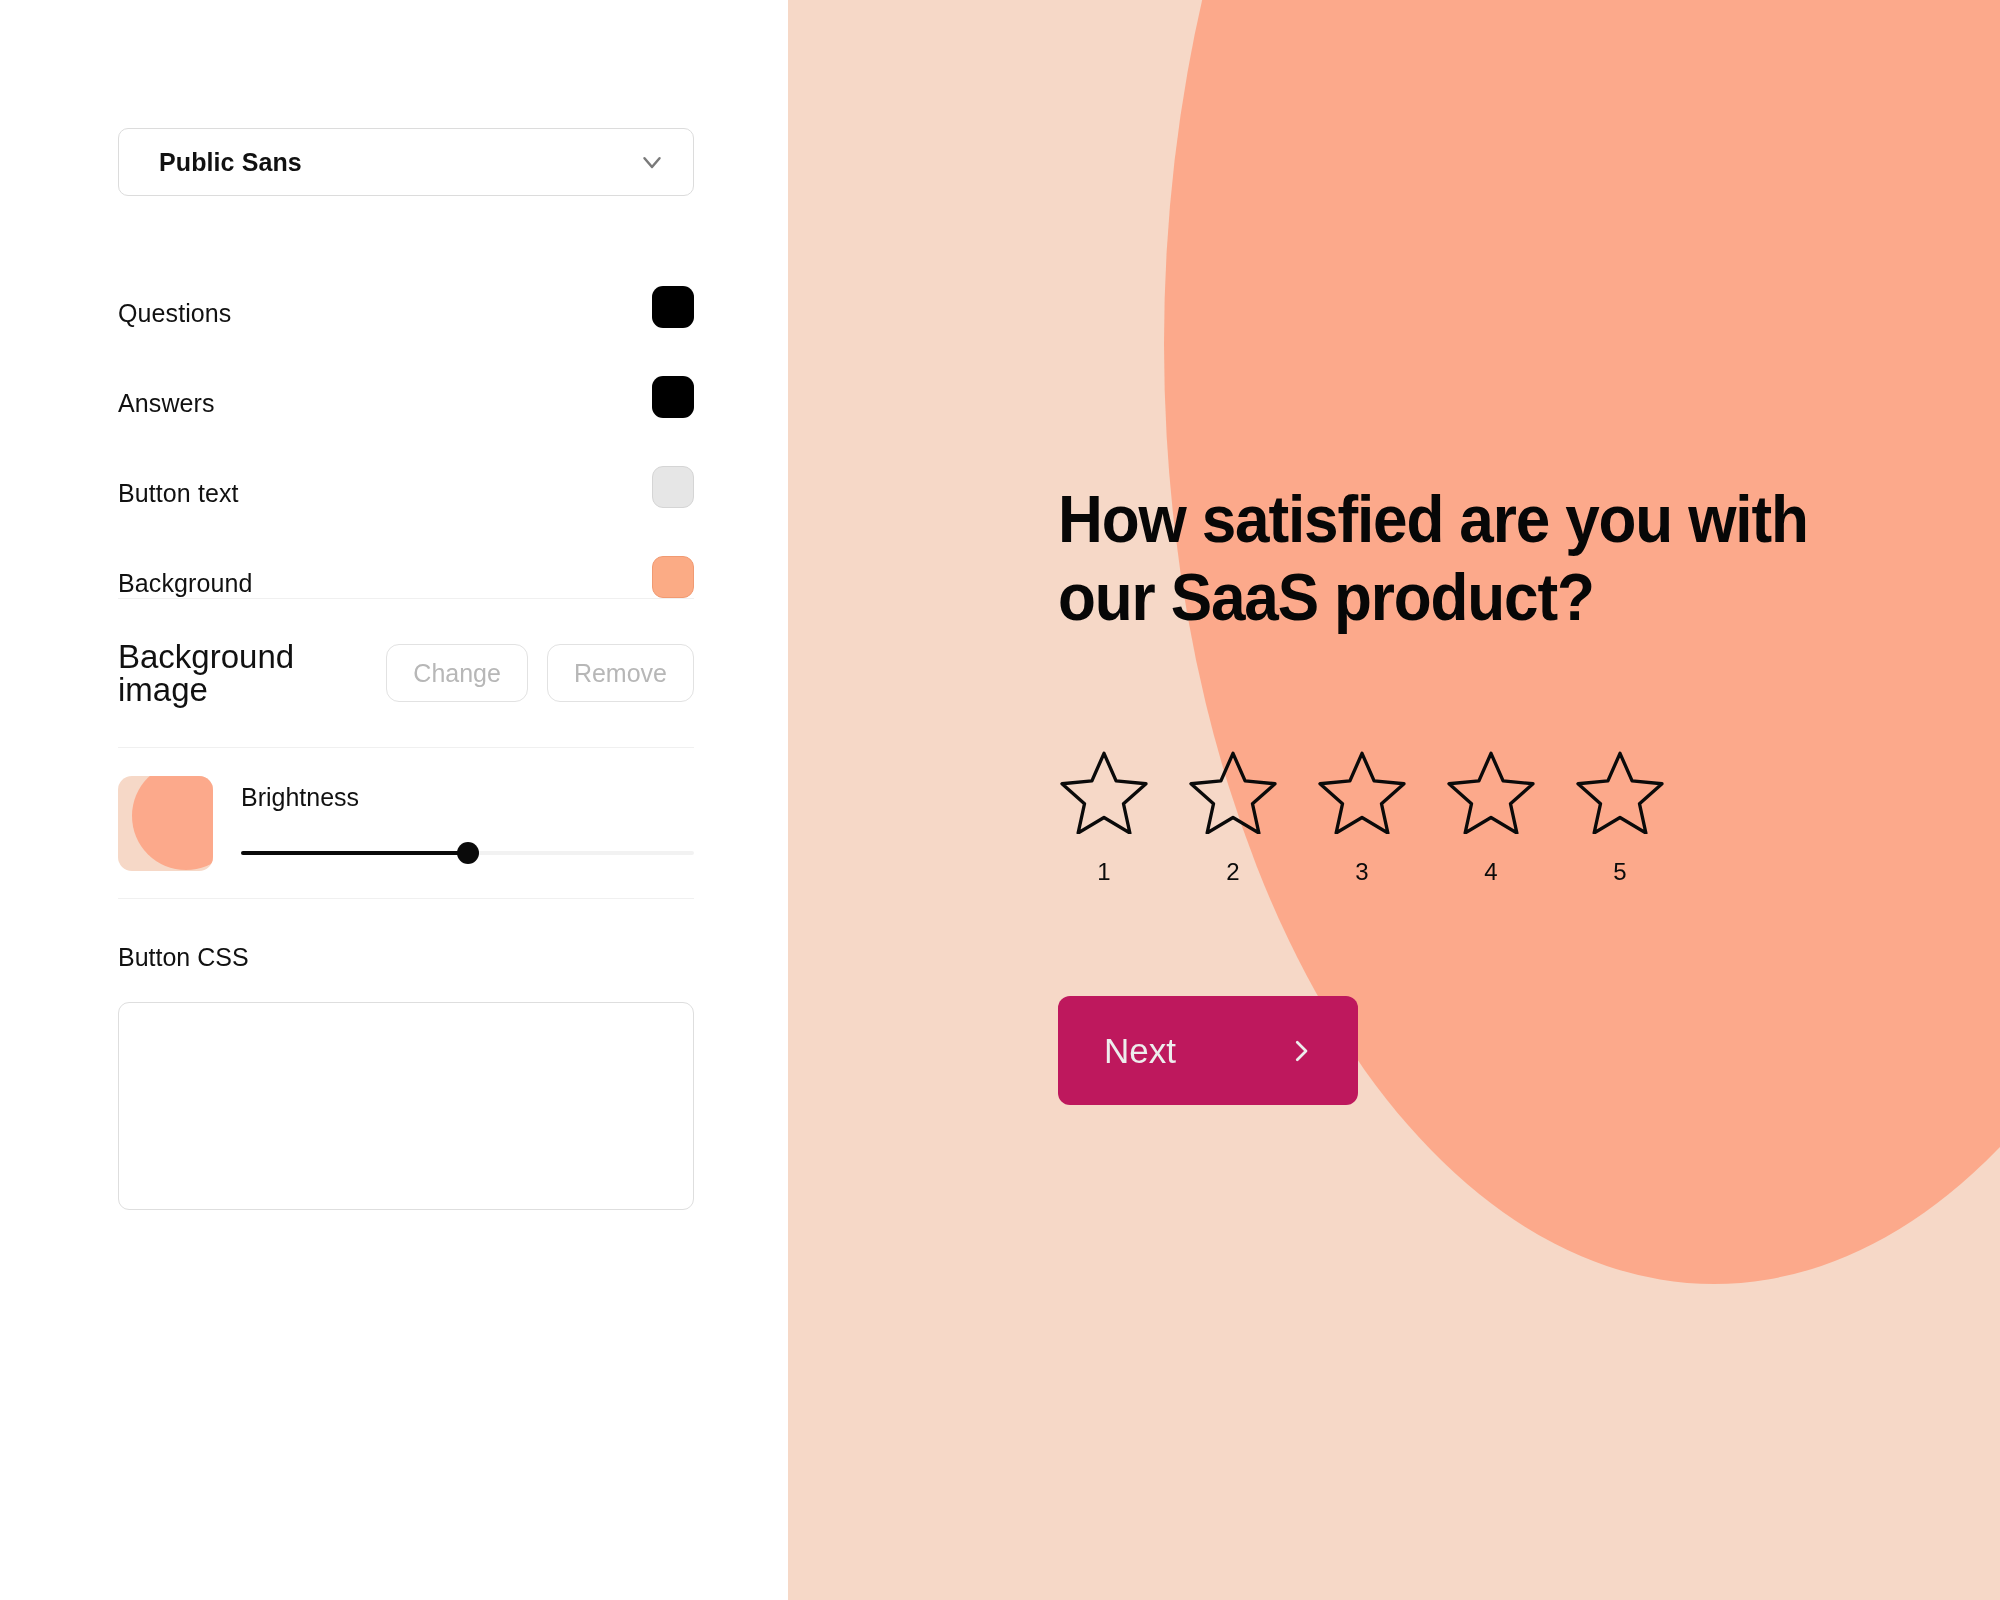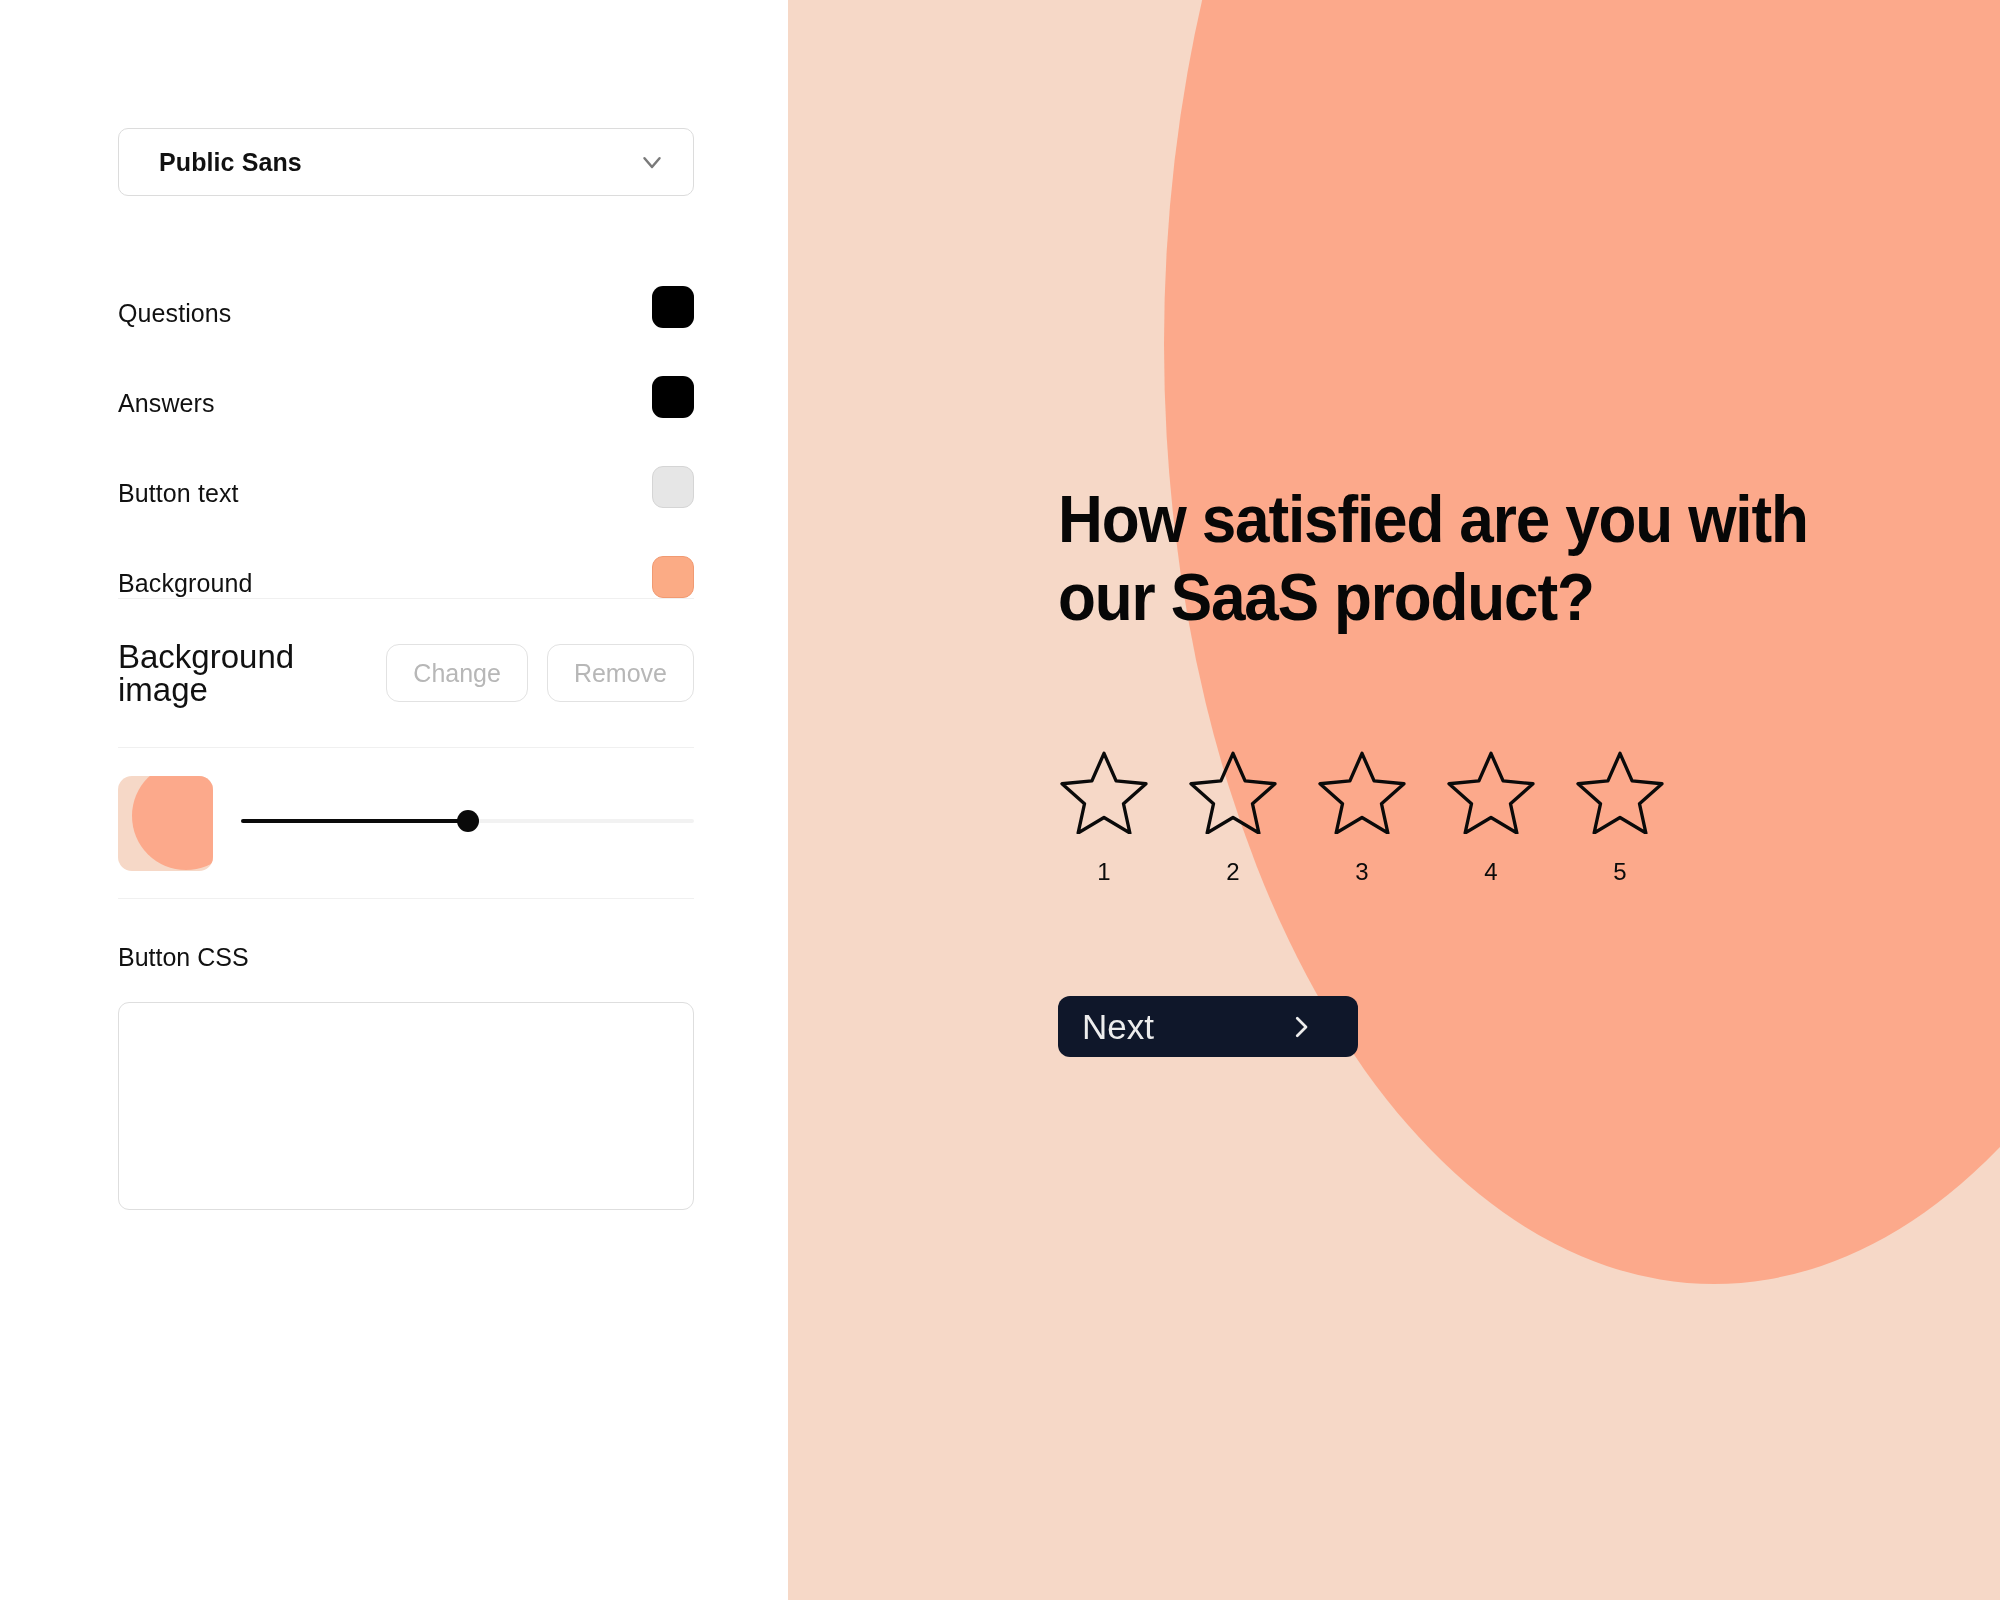--- a/index.html
+++ b/index.html
@@ -230,28 +230,28 @@
   }
   .star-item svg { display: block; }
   .star-num {
     margin-top: 24px;
     font-size: 24px;
     color: #0b0b0b;
   }
   .next-btn {
     margin-top: 110px;
     width: 300px;
-    height: 61px;
-    background: #0f172a;
+    height: 109px;
+    background: #be185d;
     border: none;
     border-radius: 12px;
     display: flex;
     align-items: center;
     justify-content: space-between;
-    padding: 0 42px 0 24px;
+    padding: 0 42px 0 46px;
     cursor: pointer;
   }
   .next-label {
     color: #ededed;
     font-size: 35px;
     font-family: "Liberation Sans", sans-serif;
   }
   .chev-right { width: 30px; height: 30px; display: block; }
 </style>
 </head>
@@ -304,20 +304,21 @@
           <button class="ghost-btn">Change</button>
           <button class="ghost-btn">Remove</button>
         </div>
       </div>
 
       <div class="divider"></div>
 
       <div class="bright-row">
         <div class="thumb-preview"></div>
         <div class="bright-right">
+          <div class="bright-label">Brightness</div>
           <div class="slider">
             <div class="slider-track"></div>
             <div class="slider-fill"></div>
             <div class="slider-thumb"></div>
           </div>
         </div>
       </div>
 
       <div class="divider"></div>
 

